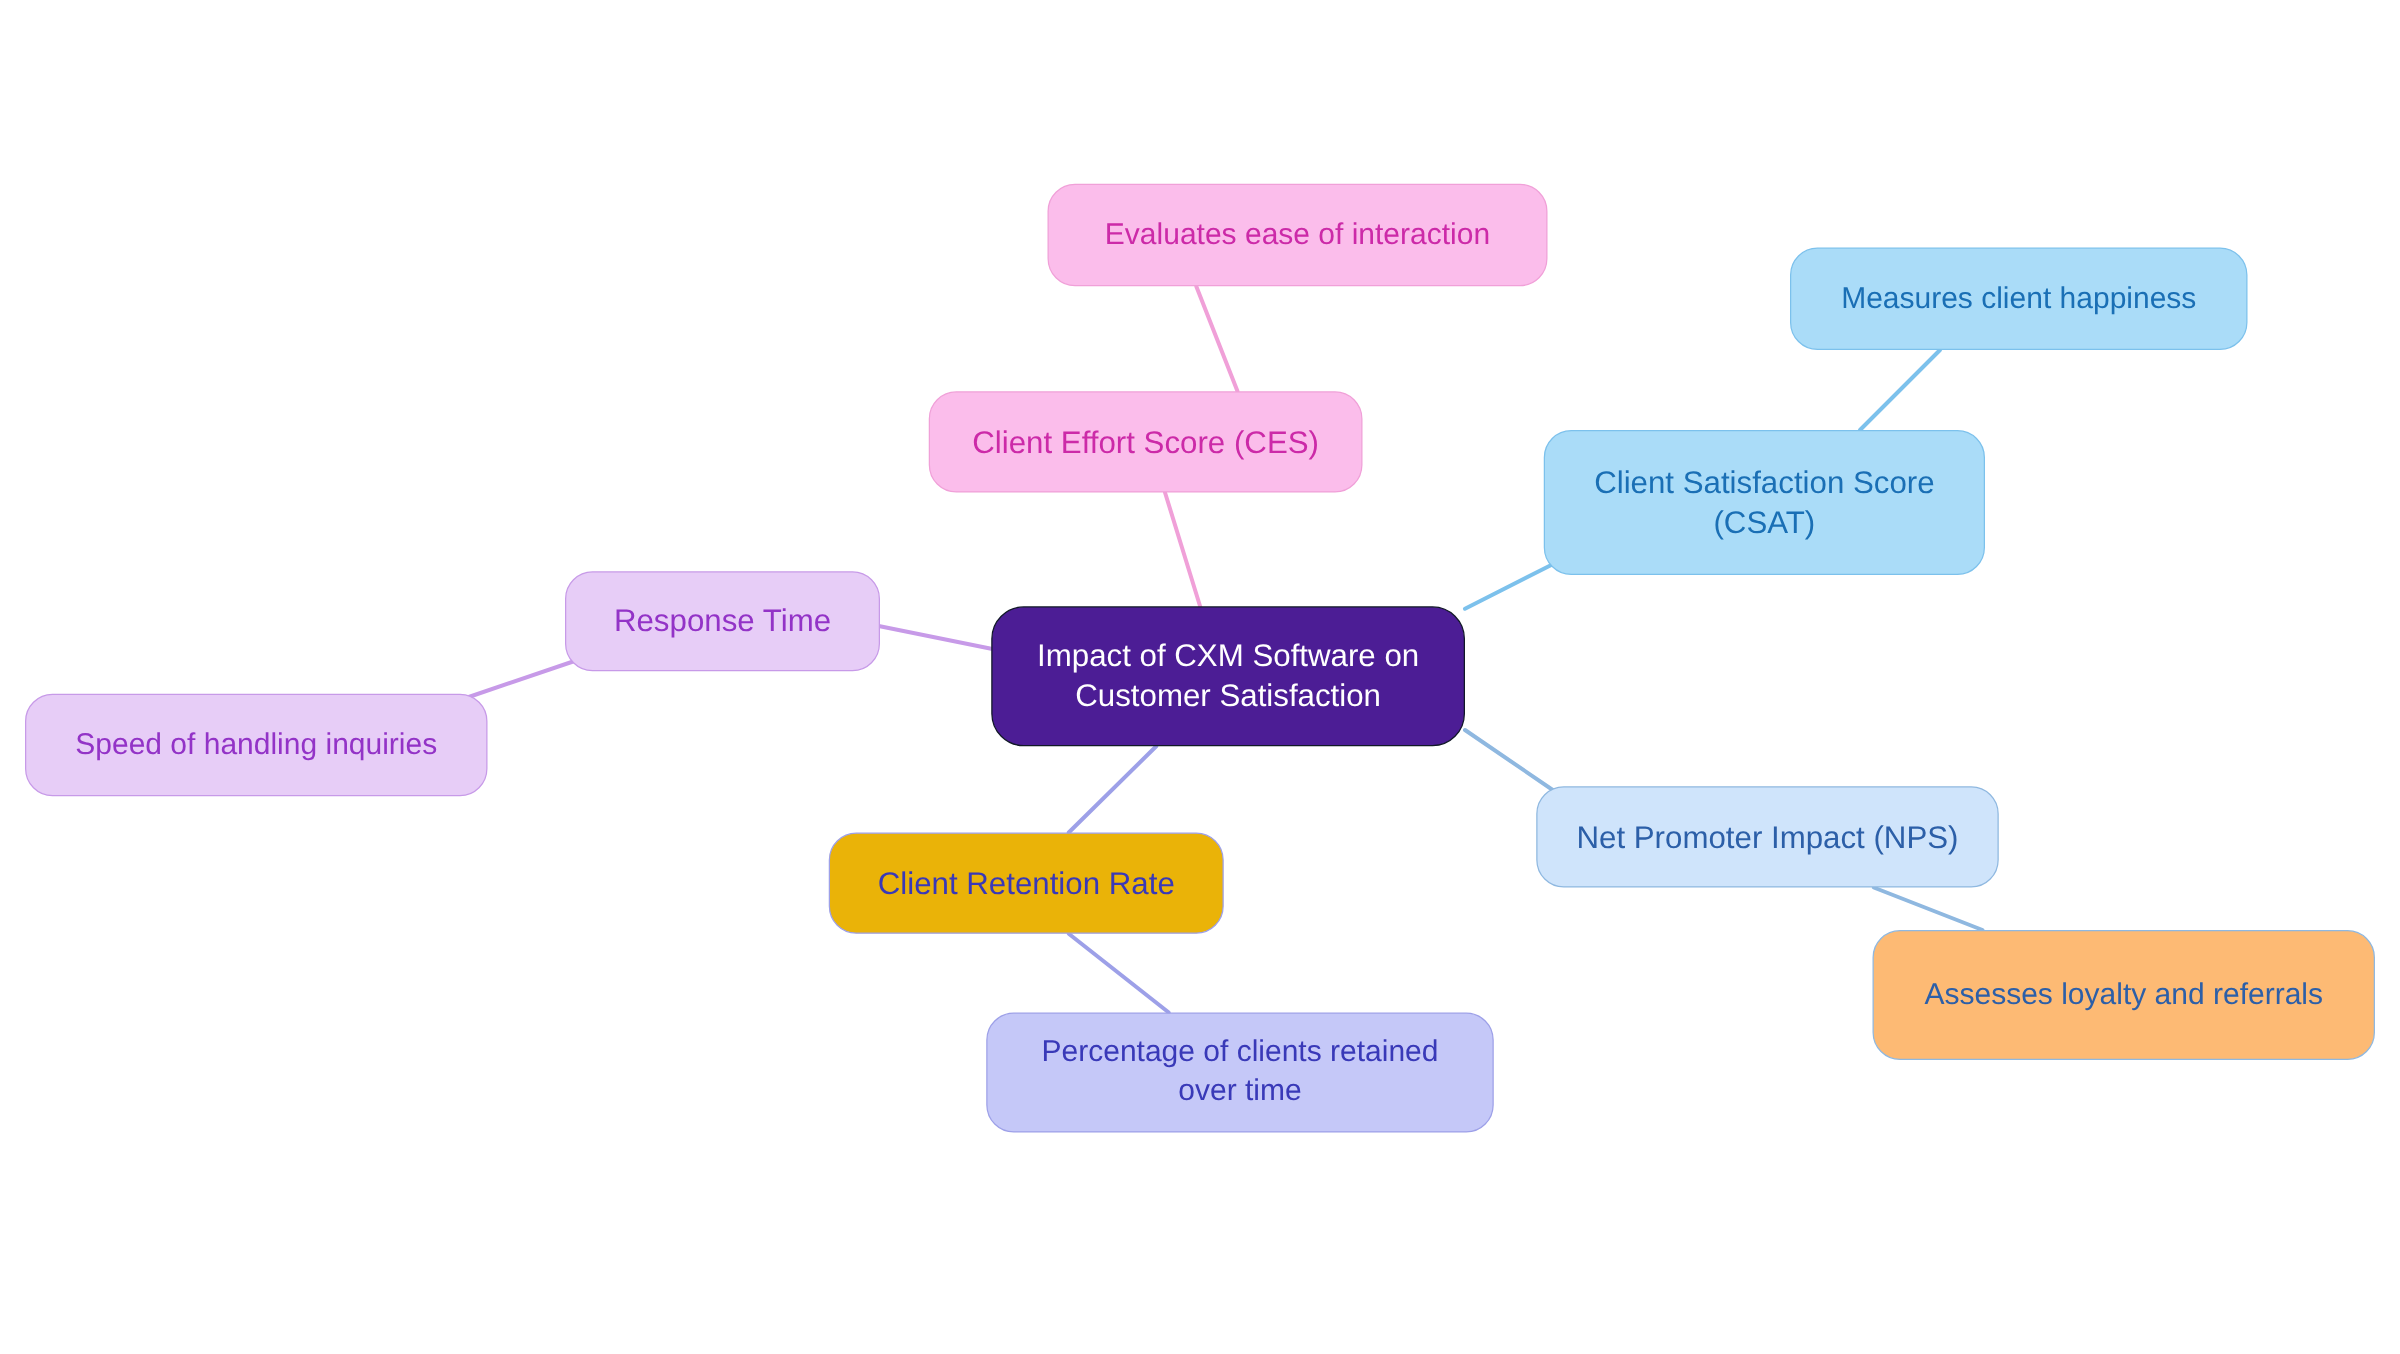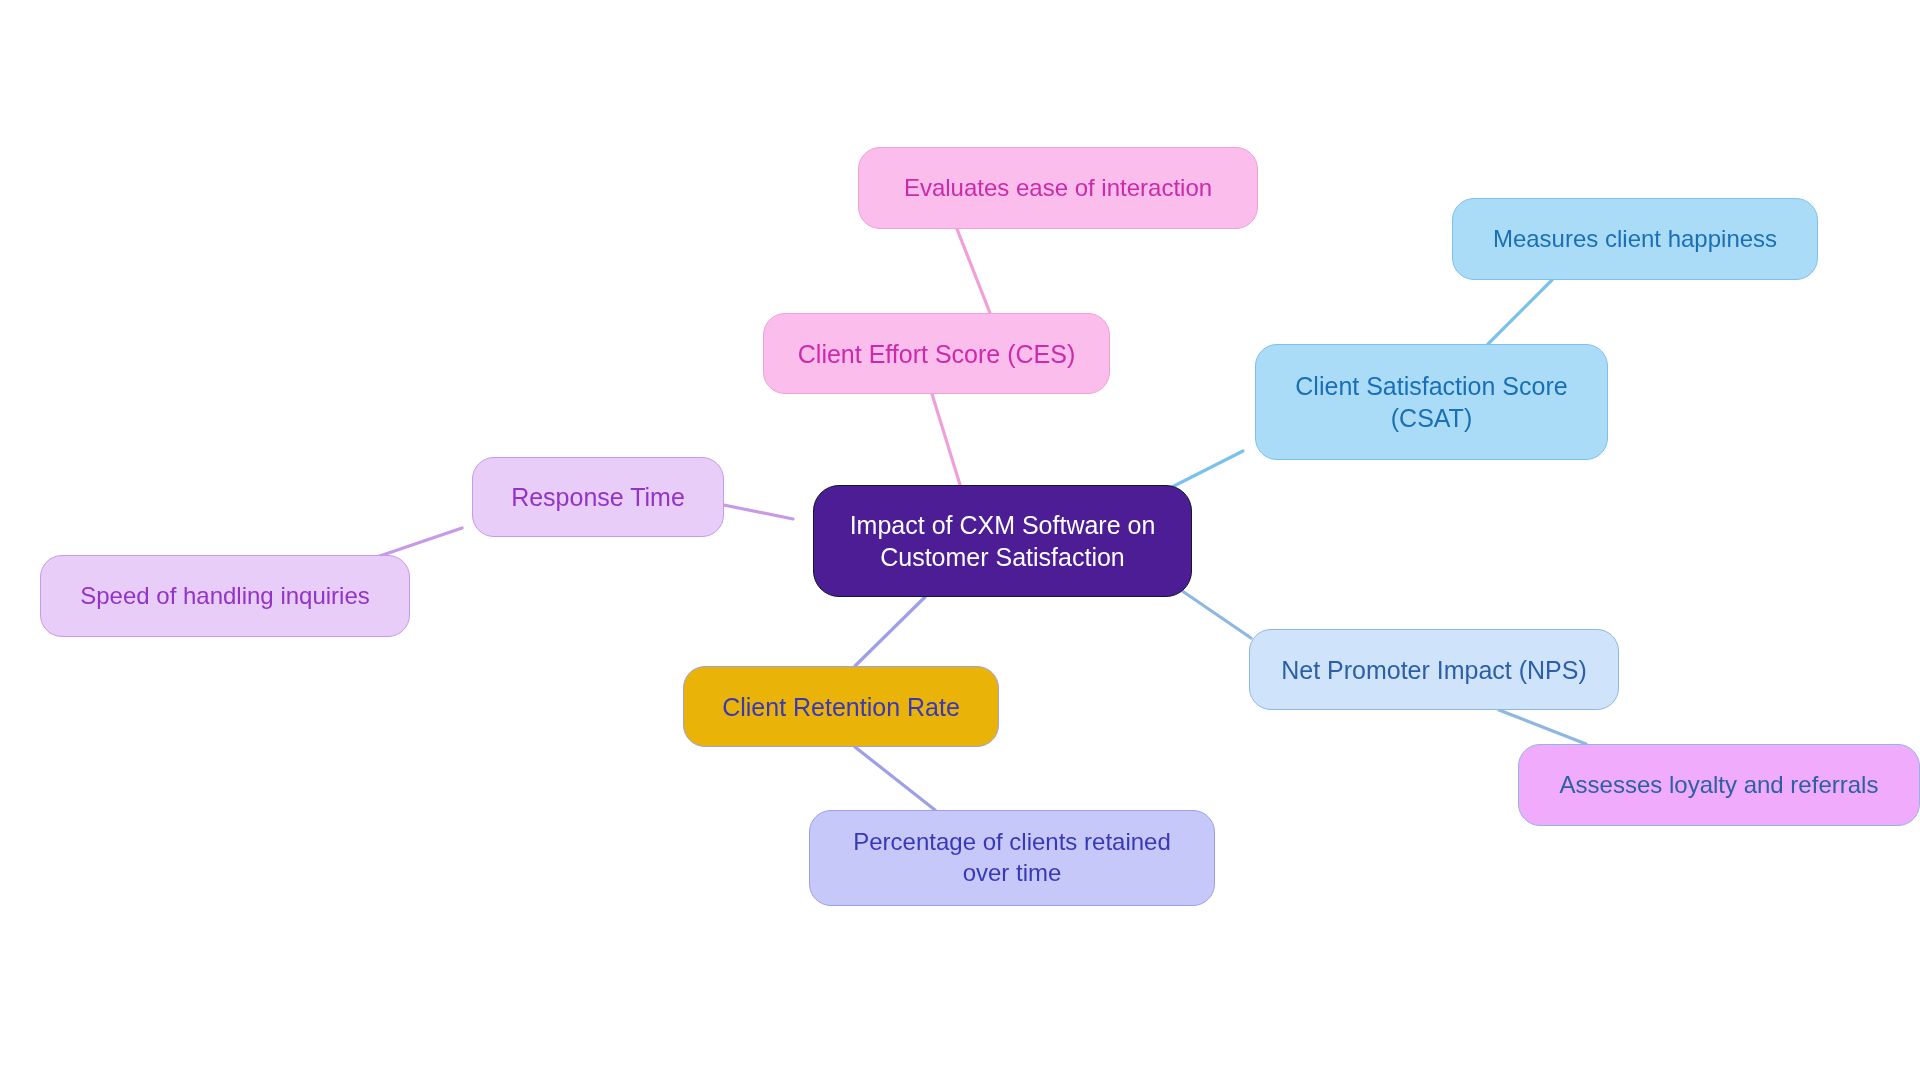--- a/index.html
+++ b/index.html
@@ -32,21 +32,20 @@
     box-sizing: border-box;
     display: flex;
     align-items: center;
     justify-content: center;
     text-align: center;
     border-radius: 22px;
     border: 1.5px solid transparent;
     line-height: 1.28;
     white-space: pre-line;
     padding: 6px 26px;
-    margin-left: 20px;
   }
   .node-root {
     background: #111827;
     border-color: #111827;
     color: #ffffff;
     font-size: 25px;
     border-radius: 26px;
   }
   .node-csat {
     background: #aadcf8;
@@ -125,21 +124,21 @@
       <line x1="462" y1="528" x2="368" y2="560" stroke="#c79ae8" stroke-width="3.2" stroke-linecap="round"></line>
       <line x1="925" y1="597" x2="855" y2="666" stroke="#9da0e8" stroke-width="3.2" stroke-linecap="round"></line>
       <line x1="855" y1="747" x2="935" y2="810" stroke="#9da0e8" stroke-width="3.2" stroke-linecap="round"></line>
     </svg>
 
   <div id="node-layer">
       <div class="node node-root" style="left: 793px; top: 485px; width: 379px; height: 112px; background: #4c1d95; color: rgb(255, 255, 255);"><span>Impact of CXM Software on Customer Satisfaction</span></div>
       <div class="node node-csat" style="left: 1235px; top: 344px; width: 353px; height: 116px; background: rgb(170, 220, 248); border-color: rgb(124, 193, 236); color: rgb(26, 111, 181);"><span>Client Satisfaction Score (CSAT)</span></div>
       <div class="node node-csat-leaf" style="left: 1432px; top: 198px; width: 366px; height: 82px; background: rgb(170, 220, 248); border-color: rgb(124, 193, 236); color: rgb(26, 111, 181);"><span>Measures client happiness</span></div>
       <div class="node node-nps" style="left: 1229px; top: 629px; width: 370px; height: 81px; background: rgb(207, 228, 251); border-color: rgb(143, 184, 224); color: rgb(44, 95, 168);"><span>Net Promoter Impact (NPS)</span></div>
-      <div class="node node-nps-leaf" style="left: 1498px; top: 744px; width: 402px; height: 82px; background: #f0abfc; border-color: rgb(143, 184, 224); color: rgb(44, 95, 168);"><span>Assesses loyalty and referrals</span></div>
+      <div class="node node-nps-leaf" style="left: 1498px; top: 744px; width: 402px; height: 104px; background: #fdba74; border-color: rgb(143, 184, 224); color: rgb(44, 95, 168);"><span>Assesses loyalty and referrals</span></div>
       <div class="node node-ces" style="left: 743px; top: 313px; width: 347px; height: 81px; background: rgb(251, 189, 235); border-color: rgb(240, 160, 216); color: rgb(204, 42, 168);"><span>Client Effort Score (CES)</span></div>
       <div class="node node-ces-leaf" style="left: 838px; top: 147px; width: 400px; height: 82px; background: rgb(251, 189, 235); border-color: rgb(240, 160, 216); color: rgb(204, 42, 168);"><span>Evaluates ease of interaction</span></div>
       <div class="node node-rt" style="left: 452px; top: 457px; width: 252px; height: 80px; background: rgb(231, 205, 247); border-color: rgb(199, 154, 232); color: rgb(147, 51, 199);"><span>Response Time</span></div>
       <div class="node node-rt-leaf" style="left: 20px; top: 555px; width: 370px; height: 82px; background: rgb(231, 205, 247); border-color: rgb(199, 154, 232); color: rgb(147, 51, 199);"><span>Speed of handling inquiries</span></div>
       <div class="node node-crr" style="left: 663px; top: 666px; width: 316px; height: 81px; background: #eab308; border-color: rgb(157, 160, 232); color: rgb(57, 57, 184);"><span>Client Retention Rate</span></div>
       <div class="node node-crr-leaf" style="left: 789px; top: 810px; width: 406px; height: 96px; background: rgb(197, 200, 248); border-color: rgb(157, 160, 232); color: rgb(57, 57, 184);"><span>Percentage of clients retained over time</span></div>
     </div>
 
 </div>
 

